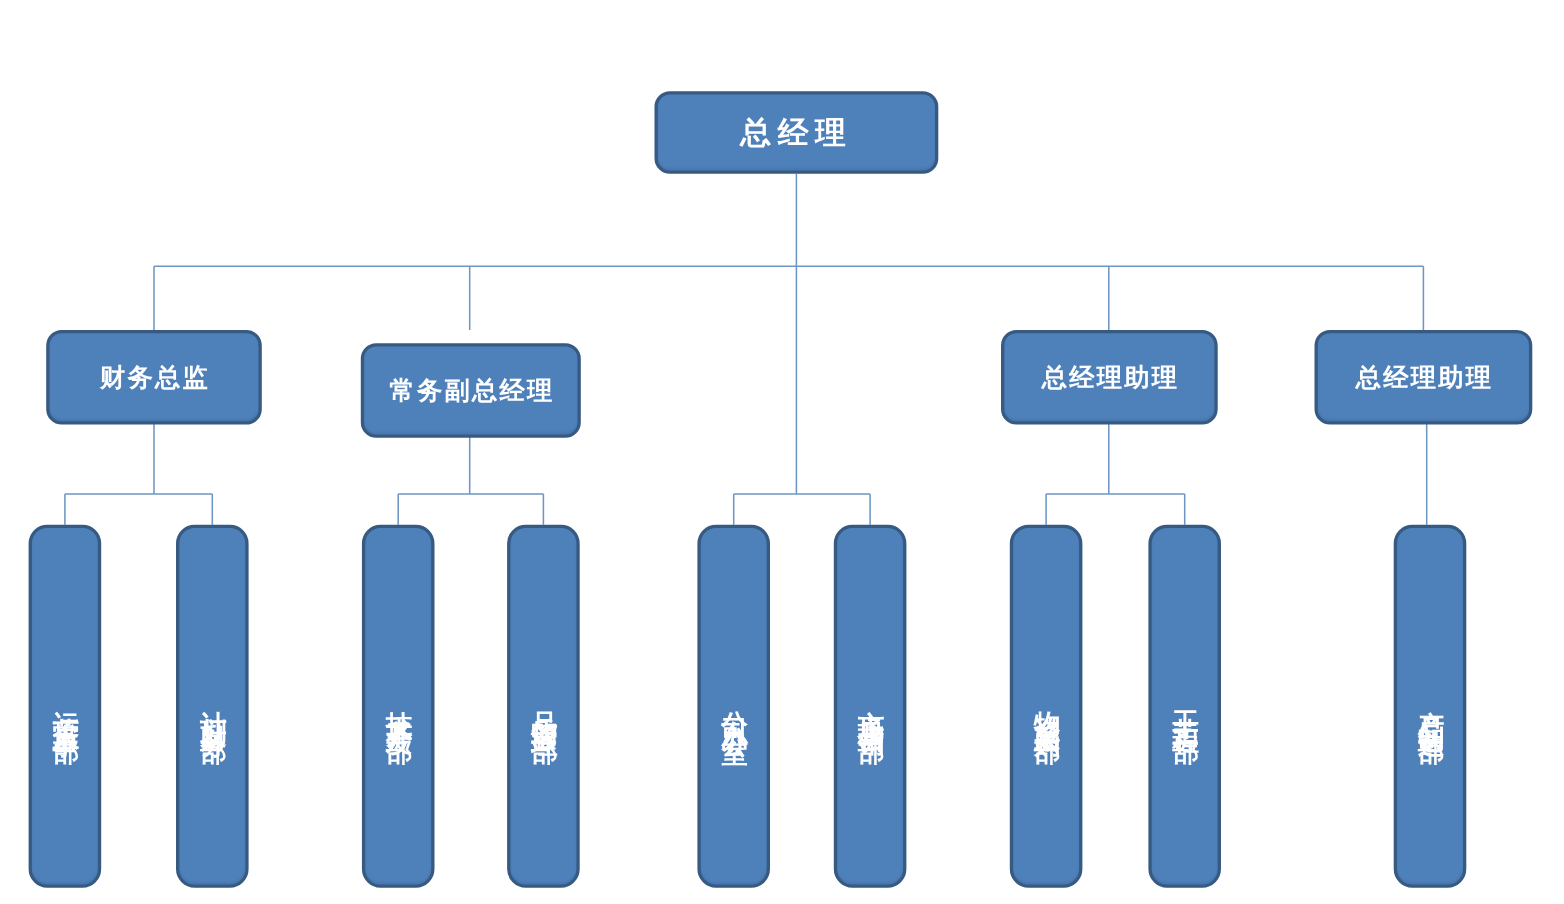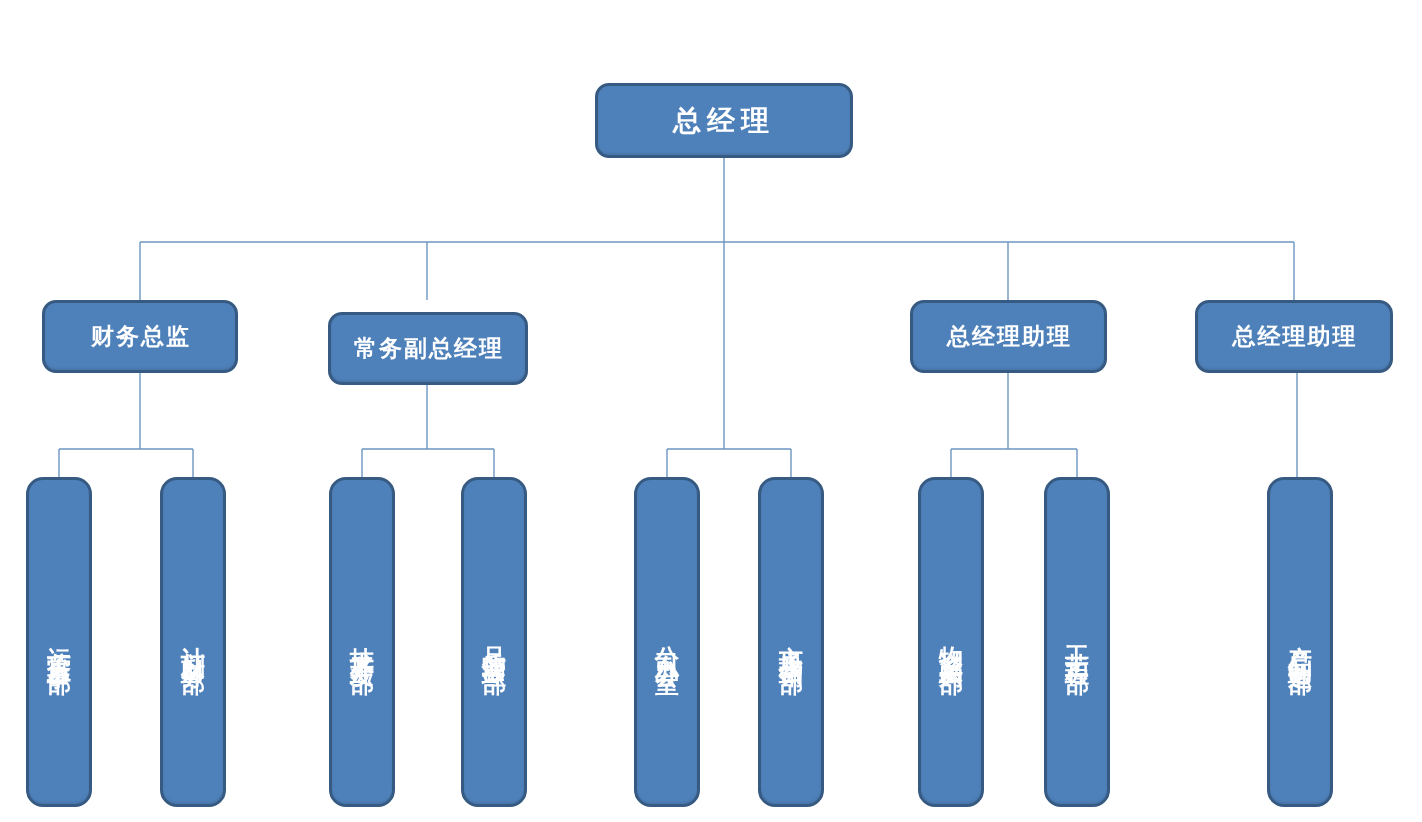--- a/index.html
+++ b/index.html
@@ -39,21 +39,21 @@
   }
   .hnode {
     border-radius: 14px;
   }
   .node-root {
     left: 595px; top: 83px; width: 258px; height: 75px;
     font-size: 28px;
     letter-spacing: 6px;
   }
   .node-l2 {
-    top: 300px; height: 73px;
+    top: 300px; height: 86px;
     font-size: 23px;
     letter-spacing: 2px;
   }
   .node-l2 .lbl { padding-left: 2px; }
   .n-cfo  { left: 42px;   width: 196px; }
   .n-evp  { left: 328px;  width: 200px; margin-top: 12px; }
   .n-ast1 { left: 910px;  width: 197px; }
   .n-ast2 { left: 1195px; width: 198px; }
   .vnode {
     top: 477px;

